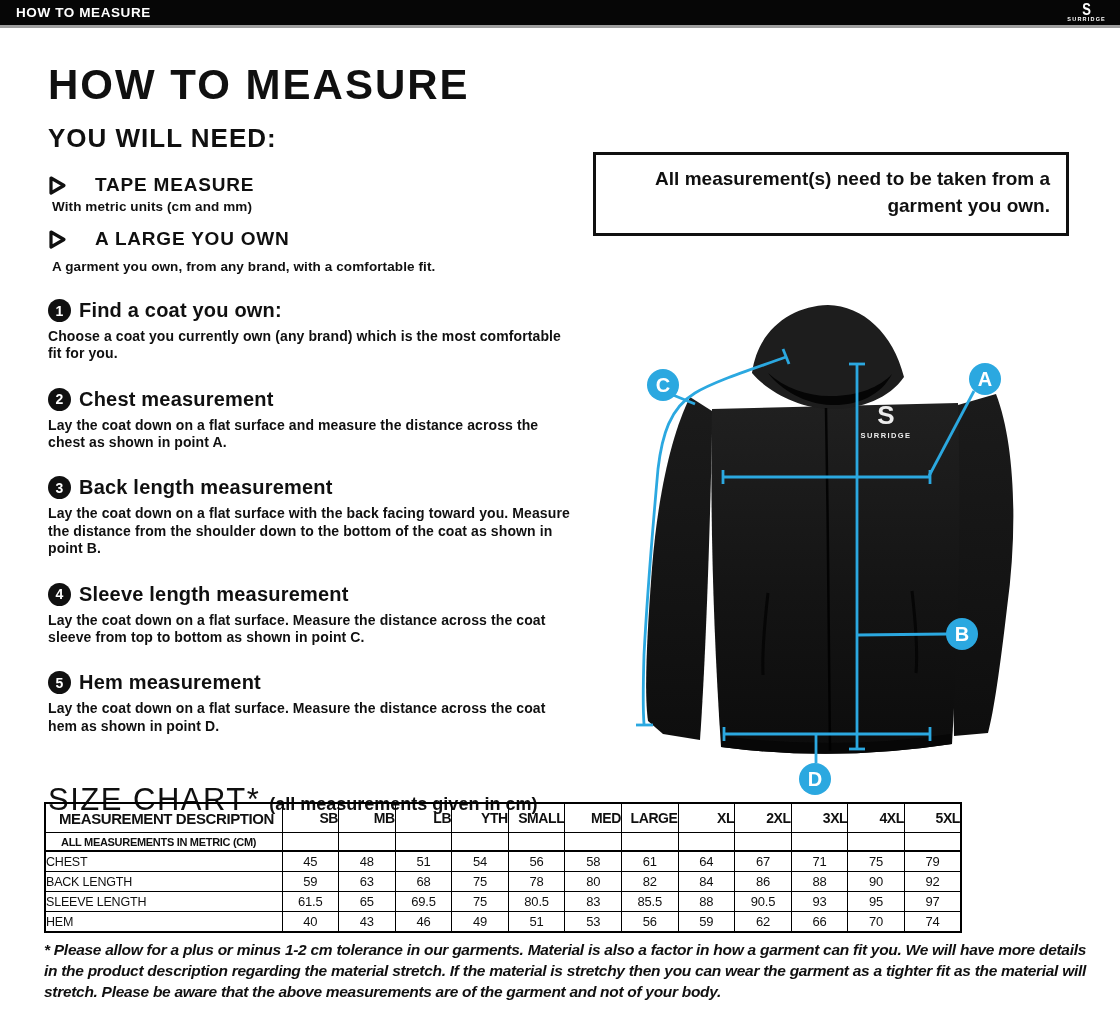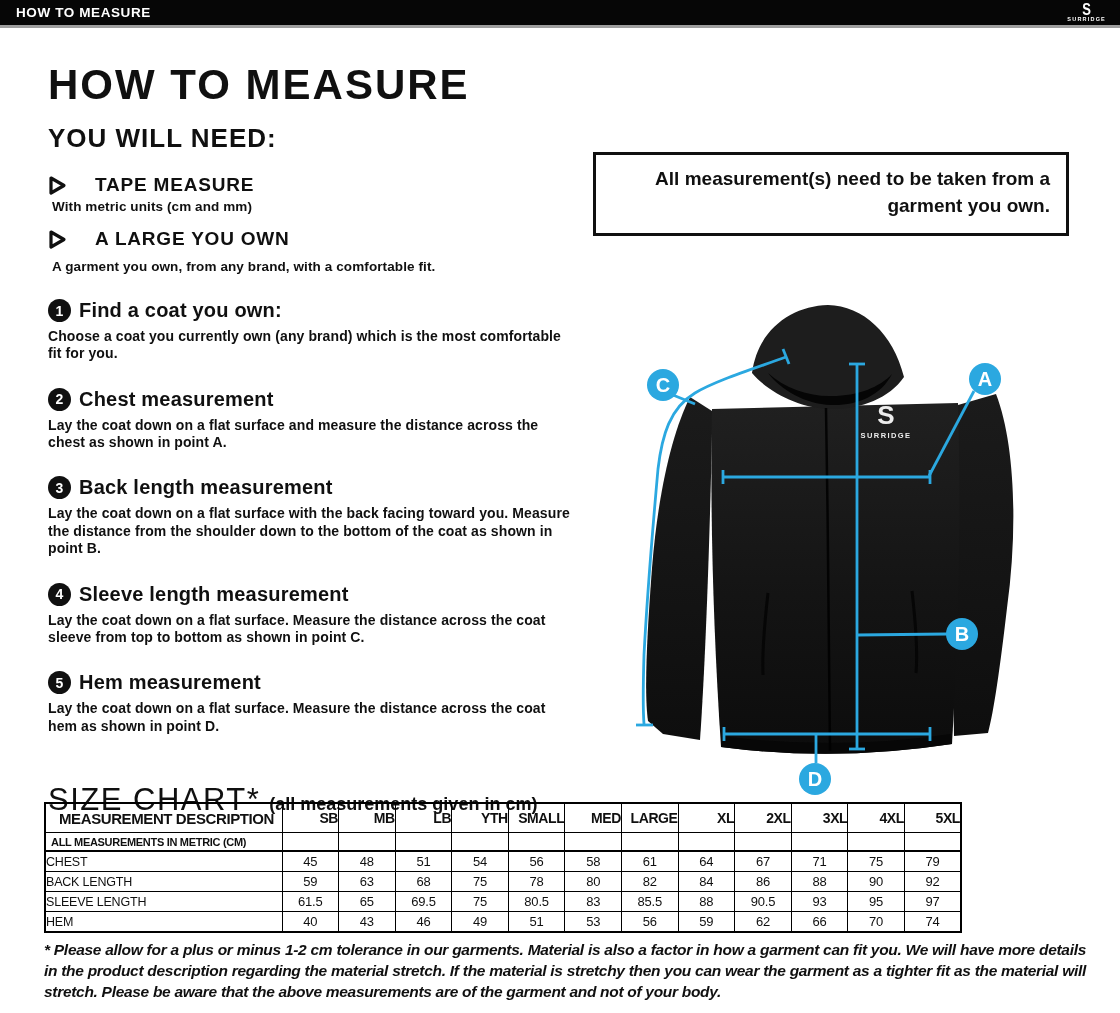--- a/index.html
+++ b/index.html
@@ -54,21 +54,21 @@
   .size-sub{font-size:18px;font-weight:bold;margin-top:37px;}
   table.size{
     position:absolute;left:44px;top:802px;width:918px;
     border-collapse:collapse;table-layout:fixed;border:2px solid #000;
   }
   table.size th,table.size td{border:1px solid #000;padding:0;text-align:center;vertical-align:middle;}
   col.c-desc{width:237px;}
   tr.hdr th{height:28px;font-size:14px;font-weight:bold;letter-spacing:-.4px;text-align:right;}
   tr.hdr th.desc{text-align:left;padding-left:13px;font-size:15px;}
   tr.metric td{height:17px;border-bottom:2px solid #000;}
-  tr.metric td.desc{text-align:left;padding-left:5px;font-size:11px;font-weight:bold;letter-spacing:-.3px;}
+  tr.metric td.desc{text-align:left;padding-left:15px;font-size:11px;font-weight:bold;letter-spacing:-.3px;}
   tr.drow td{height:19px;font-size:13px;letter-spacing:-.2px;}
   tr.drow td.rowlabel{text-align:left;padding-left:0;font-size:12.5px;}
   
   .footnote{
     position:absolute;left:44px;top:940px;width:1042px;margin:0;
     font-size:15.5px;font-weight:bold;font-style:italic;line-height:1.34;
     letter-spacing:-.3px;text-align:justify;
   }
 </style>
 </head>

